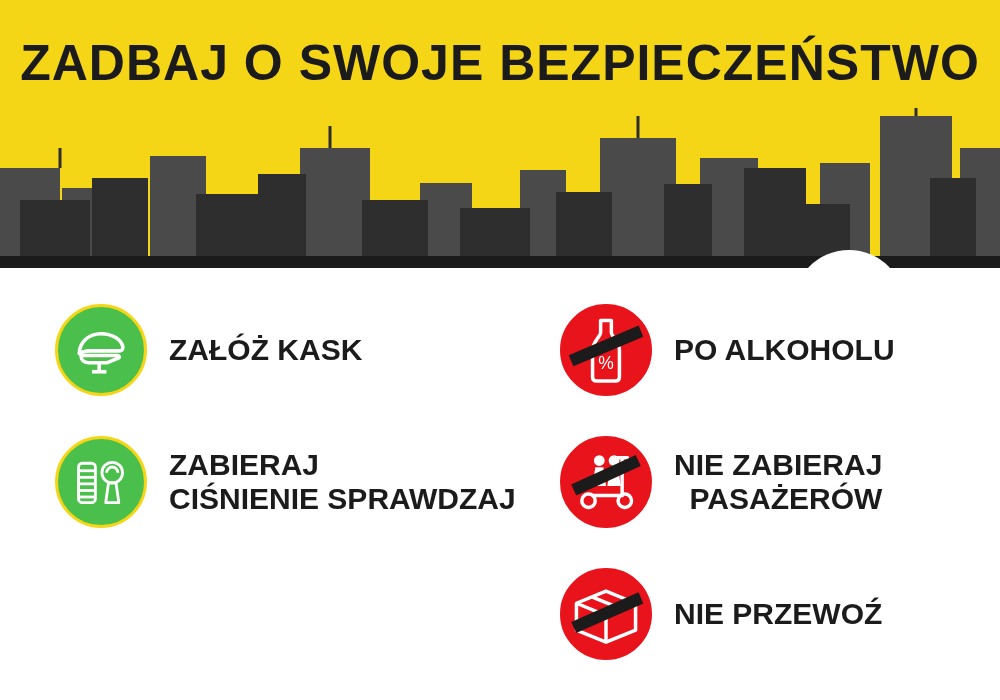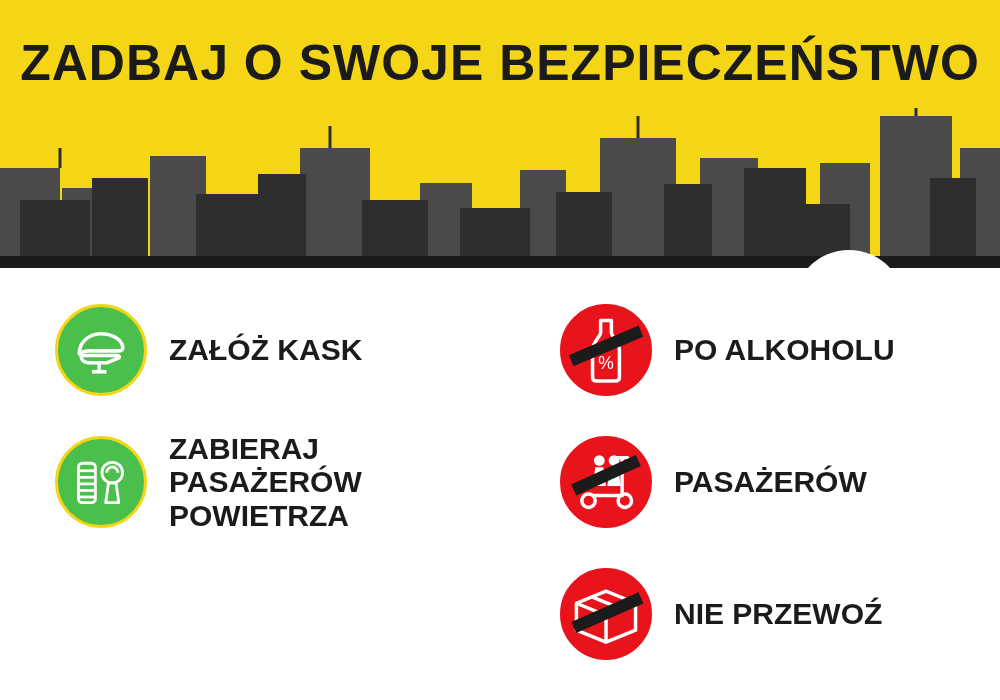--- a/index.html
+++ b/index.html
@@ -116,21 +116,21 @@
   }
 
   .tip-label {
     padding-left: 22px;
     font-size: 30px;
     font-weight: bold;
     color: #1b1b1b;
     line-height: 1.12;
     font-family: "Liberation Sans", sans-serif;
   }
-  .tip-label .line2 { display: block; }
+  .tip-label .line2 { display: block; text-align: right; }
 </style>
 </head>
 <body>
 
 <div class="poster">
 
   <div class="header">
     <div class="header-title">ZADBAJ O SWOJE BEZPIECZEŃSTWO</div>
 
     <svg class="skyline" viewBox="0 0 1000 160" preserveAspectRatio="none">
@@ -209,21 +209,21 @@
               <line x1="8" y1="41" x2="26" y2="41"></line>
               <line x1="8" y1="48" x2="26" y2="48"></line>
             </g>
             <circle cx="44" cy="22" r="11" fill="none" stroke="#ffffff" stroke-width="3"></circle>
             <path d="M38 22a6 6 0 0 1 12 0" fill="none" stroke="#ffffff" stroke-width="3"></path>
             <path d="M40 33h8l3 21h-14z" fill="none" stroke="#ffffff" stroke-width="3" stroke-linejoin="round"></path>
           </svg>
         </div>
         <div class="tip-label">
           <span>ZABIERAJ</span>
-          <span class="line2">PASAŻERÓW POWIETRZA</span>
+          <span class="line2">CIŚNIENIE SPRAWDZAJ</span>
         </div>
       </div>
 
     </div>
 
     <div class="col col-right">
 
       <div class="tip">
         <div class="badge bad">
           <svg width="86" height="86" viewBox="0 0 64 64">
@@ -250,20 +250,21 @@
               <line x1="44" y1="14" x2="44" y2="42"></line>
               <line x1="40" y1="14" x2="48" y2="14"></line>
               <path d="M44 42H22"></path>
               <circle cx="19" cy="46" r="5"></circle>
               <circle cx="46" cy="46" r="5"></circle>
             </g>
             <line x1="8" y1="38" x2="56" y2="16" stroke="#1b1b1b" stroke-width="9"></line>
           </svg>
         </div>
         <div class="tip-label">
+          <span>NIE ZABIERAJ</span>
           <span class="line2">PASAŻERÓW</span>
         </div>
       </div>
 
       <div class="tip">
         <div class="badge bad">
           <svg width="86" height="86" viewBox="0 0 64 64">
             <g fill="none" stroke="#ffffff" stroke-width="2.6" stroke-linejoin="round">
               <path d="M10 24l22-9 22 9v20l-22 9-22-9z"></path>
               <path d="M10 24l22 9 22-9"></path>

